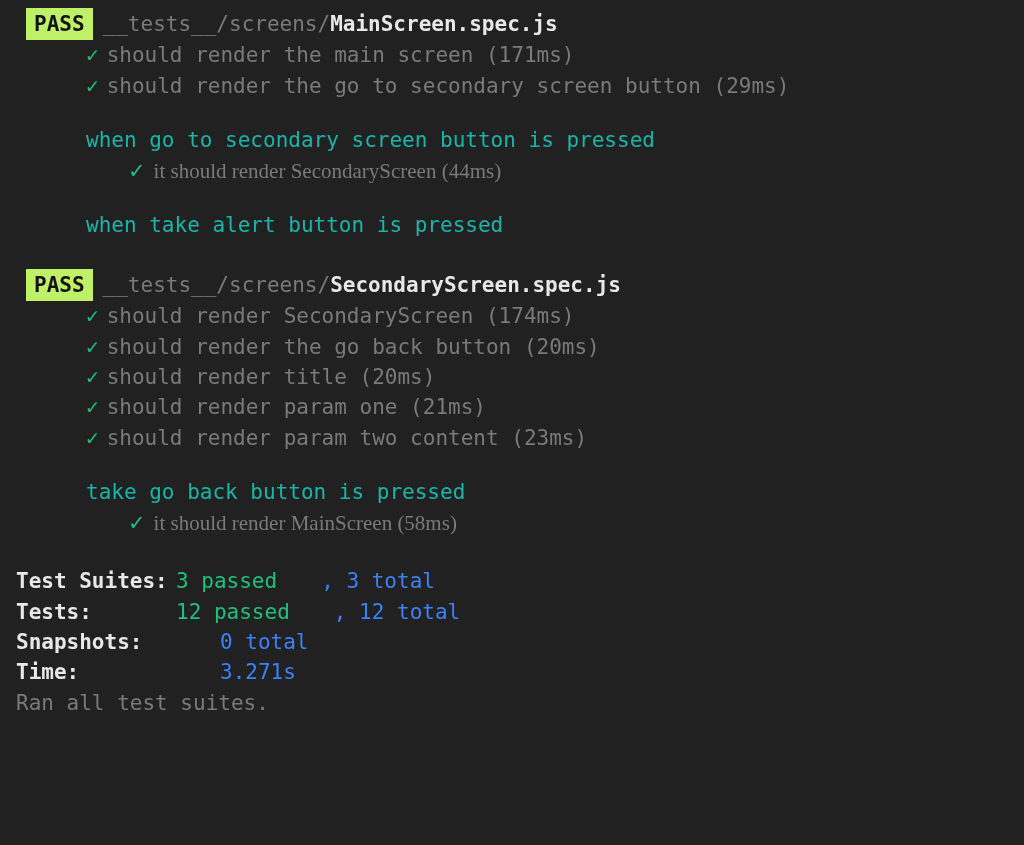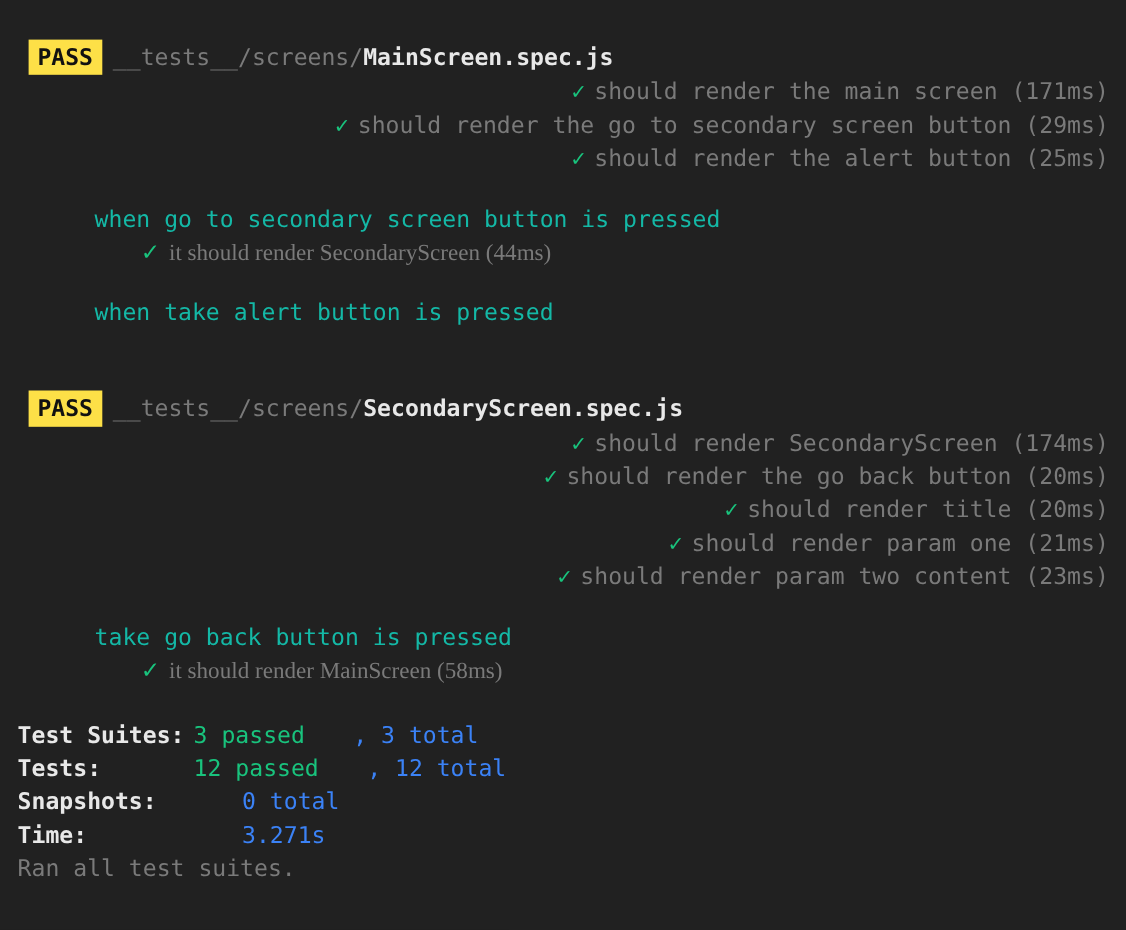--- a/index.html
+++ b/index.html
@@ -8,53 +8,51 @@
       font-family: 'Menlo', 'Monaco', 'Consolas', monospace;
       font-size: 21px;
       line-height: 1.45;
       color: #d4d4d4;
       padding: 8px 16px;
       width: 1024px;
       height: 845px;
       overflow: hidden;
     }
     .pass-badge {
-      background: #fde047;
+      background: #bef264;
       color: #111;
       font-weight: bold;
       padding: 1px 8px;
       display: inline-block;
       margin-right: 10px;
-      margin-top: 28px;
     }
     .file-path { color: #7a7a7a; }
     .file-name { color: #e8e8e8; font-weight: bold; }
     .component-name { color: #e8e8e8; padding-left: 28px; }
-    .test-line { color: #7a7a7a; padding-left: 70px; text-align: right; }
+    .test-line { color: #7a7a7a; padding-left: 70px; }
     .check { color: #19c37d; margin-right: 8px; }
     .desc-line { color: #14b8a6; padding-left: 70px; margin-top: 24px; }
     .nested-test { color: #7a7a7a; padding-left: 112px; font-family: Liberation Serif, serif; }
     .summary-row { color: #e8e8e8; }
     .summary-label { font-weight: bold; display: inline-block; width: 160px; }
     .summary-passed { color: #19c37d; font-weight: normal; }
     .summary-rest { color: #3b82f6; padding-left: 44px; }
     .ran-line { color: #7a7a7a; }
     .suite-block { margin-bottom: 28px; }
     .header-row { padding-left: 10px; }
   </style>
 </head>
 <body>
 
 <div id="output">
     <div class="suite-block">
       <div class="header-row"><span class="pass-badge">PASS</span><span class="file-path">__tests__/screens/</span><span class="file-name">MainScreen.spec.js</span></div>
       <div class="component-name"><mainscreen></mainscreen></div>
       <div class="test-line"><span class="check">✓</span><span>should render the main screen (171ms)</span></div>
       <div class="test-line"><span class="check">✓</span><span>should render the go to secondary screen button (29ms)</span></div>
-      <div class="test-line"><span class="check">✓</span><span>should render the alert button (25ms)</span></div>
       <div class="desc-line">when go to secondary screen button is pressed</div>
       <div class="nested-test"><span class="check">✓</span><span>it should render SecondaryScreen  (44ms)</span></div>
       <div class="desc-line">when take alert button is pressed</div>
     </div>
     <div class="suite-block">
       <div class="header-row"><span class="pass-badge">PASS</span><span class="file-path">__tests__/screens/</span><span class="file-name">SecondaryScreen.spec.js</span></div>
       <div class="component-name"><secondaryscreen></secondaryscreen></div>
       <div class="test-line"><span class="check">✓</span><span>should render SecondaryScreen (174ms)</span></div>
       <div class="test-line"><span class="check">✓</span><span>should render the go back button (20ms)</span></div>
       <div class="test-line"><span class="check">✓</span><span>should render title (20ms)</span></div>

